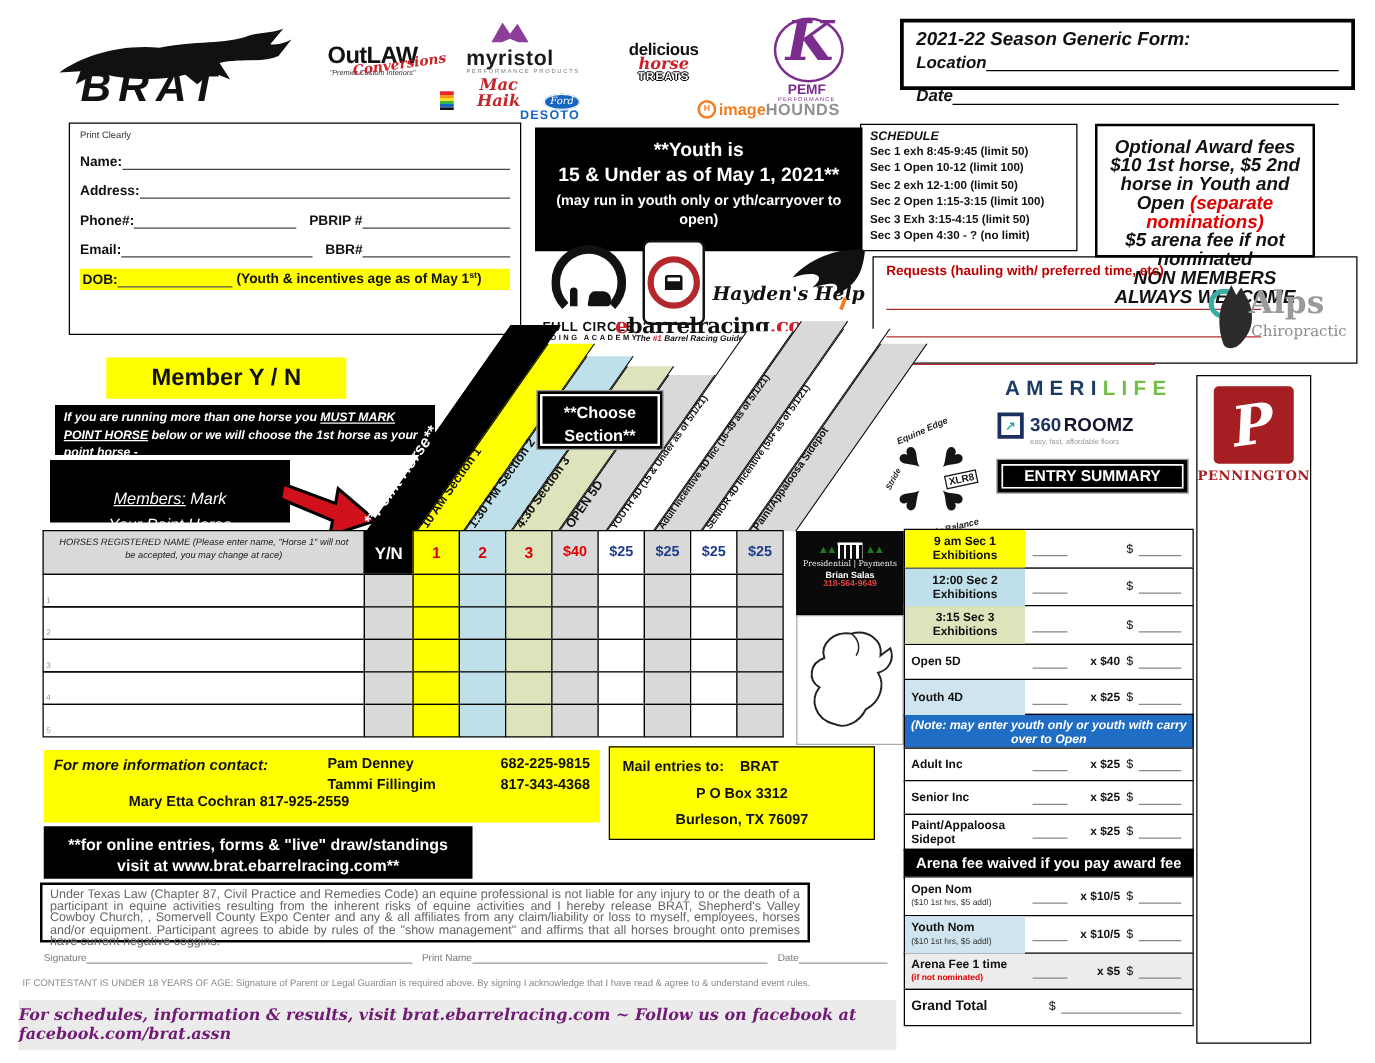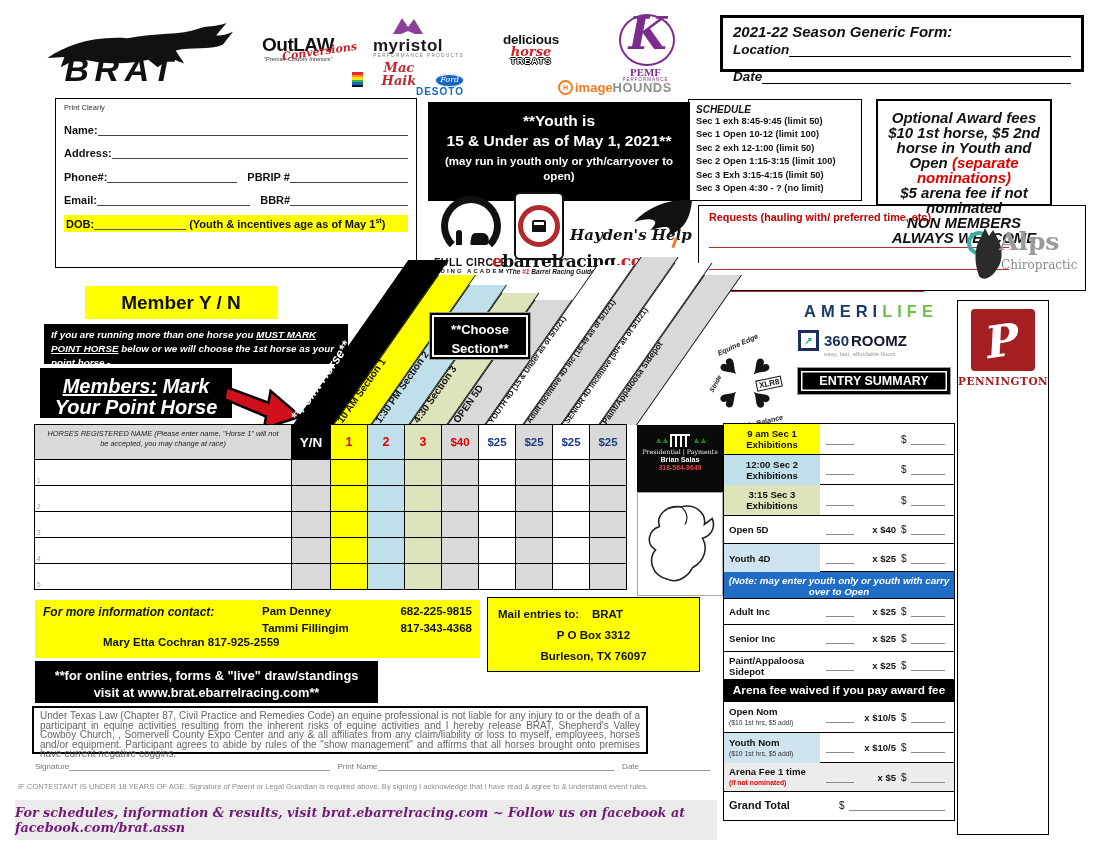--- a/index.html
+++ b/index.html
@@ -35,22 +35,22 @@
   .awardbox .red{color:#e00000;font-weight:bold;}
   
   .reqbox{left:698px;top:205px;width:388px;height:86px;border:1.6px solid #000;box-sizing:border-box;padding:5px 10px;}
   .reqbox .lbl{color:#c00000;font-weight:bold;font-size:10.8px;}
   .rline{border-bottom:1.6px solid #b03030;height:12px;}
   
   .membox{left:85px;top:286px;width:192px;height:33px;background:#ffff00;font-size:19px;font-weight:bold;
           display:flex;align-items:center;justify-content:center;}
   .pnote{left:44px;top:324px;width:304px;height:40px;background:#000;color:#fff;font-size:9.8px;
          font-weight:bold;font-style:italic;padding:4px 7px;box-sizing:border-box;line-height:14px;}
-  .mmark{left:40px;top:368px;width:192px;height:50px;background:#000;color:#fff;font-size:20px;
-         font-weight:700;font-style:italic;text-align:center;line-height:21px;padding-top:8px;box-sizing:border-box;}
+  .mmark{left:40px;top:368px;width:192px;height:50px;background:#000;color:#fff;font-size:13px;
+         font-weight:400;font-style:italic;text-align:center;line-height:21px;padding-top:20px;box-sizing:border-box;}
   
   .band{position:absolute;transform:skewX(-35deg);transform-origin:0 100%;border-left:1px solid #000;border-right:1px solid #000;box-sizing:border-box;}
   .dlabel{position:absolute;transform:rotate(-55deg);transform-origin:0 100%;white-space:nowrap;font-weight:bold;color:#111;}
   .choosebox{left:430px;top:313px;width:100px;height:46px;background:#000;color:#fff;font-weight:bold;font-size:13px;
              text-align:center;line-height:19px;padding-top:5px;box-sizing:border-box;border:2px solid #000;
              box-shadow:inset 0 0 0 2px #fff;outline:1px solid #999;}
   
   .trow{display:flex;margin-top:-1px;}
   .cell{box-sizing:border-box;border:1px solid #000;margin-left:-1px;position:relative;}
   .wname{width:258px;} .wyn{width:40px;} .wc{width:38px;}
@@ -141,21 +141,21 @@
   .desoto{font-size:10px;font-weight:bold;color:#1566c0;letter-spacing:1px;text-align:right;}
   .delic{left:487px;top:33px;width:88px;text-align:center;}
   .delic .d1{font-size:13.5px;font-weight:800;letter-spacing:-.3px;}
   .delic .d2{font-family:"DejaVu Serif",serif;font-style:italic;font-weight:bold;font-size:13px;color:#cc2128;margin-top:-2px;}
   .delic .d3{font-size:9px;font-weight:800;letter-spacing:1px;color:#fff;
              text-shadow:-1px 0 #000,1px 0 #000,0 -1px #000,0 1px #000;margin-top:-1px;}
   .pemf{left:598px;top:12px;width:95px;height:84px;text-align:center;color:#7b2d8e;}
   .pemfK{position:relative;width:58px;height:54px;margin:0 auto;}
   .pemfK .ring{position:absolute;left:2px;top:2px;width:52px;height:48px;border:2px solid #7b2d8e;border-radius:50%;}
   .pemfK .k{position:absolute;left:12px;top:0px;font-family:"DejaVu Serif",serif;font-style:italic;font-weight:bold;font-size:44px;}
-  .pemf .n{font-size:11px;font-weight:800;margin-top:1px;font-family:Liberation Serif, serif;}
+  .pemf .n{font-size:11px;font-weight:800;margin-top:1px;}
   .pemf .t{font-size:4.5px;letter-spacing:1px;}
   .ih{left:558px;top:80px;width:140px;display:flex;align-items:center;}
   .ihc{width:11px;height:11px;border:2px solid #f47b20;border-radius:50%;color:#f47b20;font-size:7px;font-weight:bold;
        display:flex;align-items:center;justify-content:center;margin-right:2px;}
   .fullc{left:430px;top:196px;width:82px;text-align:center;}
   .fcarc{width:46px;height:46px;border:7px solid #111;border-radius:50%;border-bottom-color:transparent;margin:0 auto;position:relative;}
   .fcgirl{position:absolute;left:8px;bottom:4px;width:6px;height:15px;background:#111;border-radius:3px 3px 0 0;}
   .fchorse{position:absolute;right:5px;bottom:4px;width:18px;height:12px;background:#111;border-radius:4px 8px 2px 2px;transform:skewX(-10deg);}
   .fullc .n1{font-size:10.5px;font-weight:800;letter-spacing:.5px;margin-top:1px;}
   .fullc .n2{font-size:6px;font-weight:700;letter-spacing:2px;}

